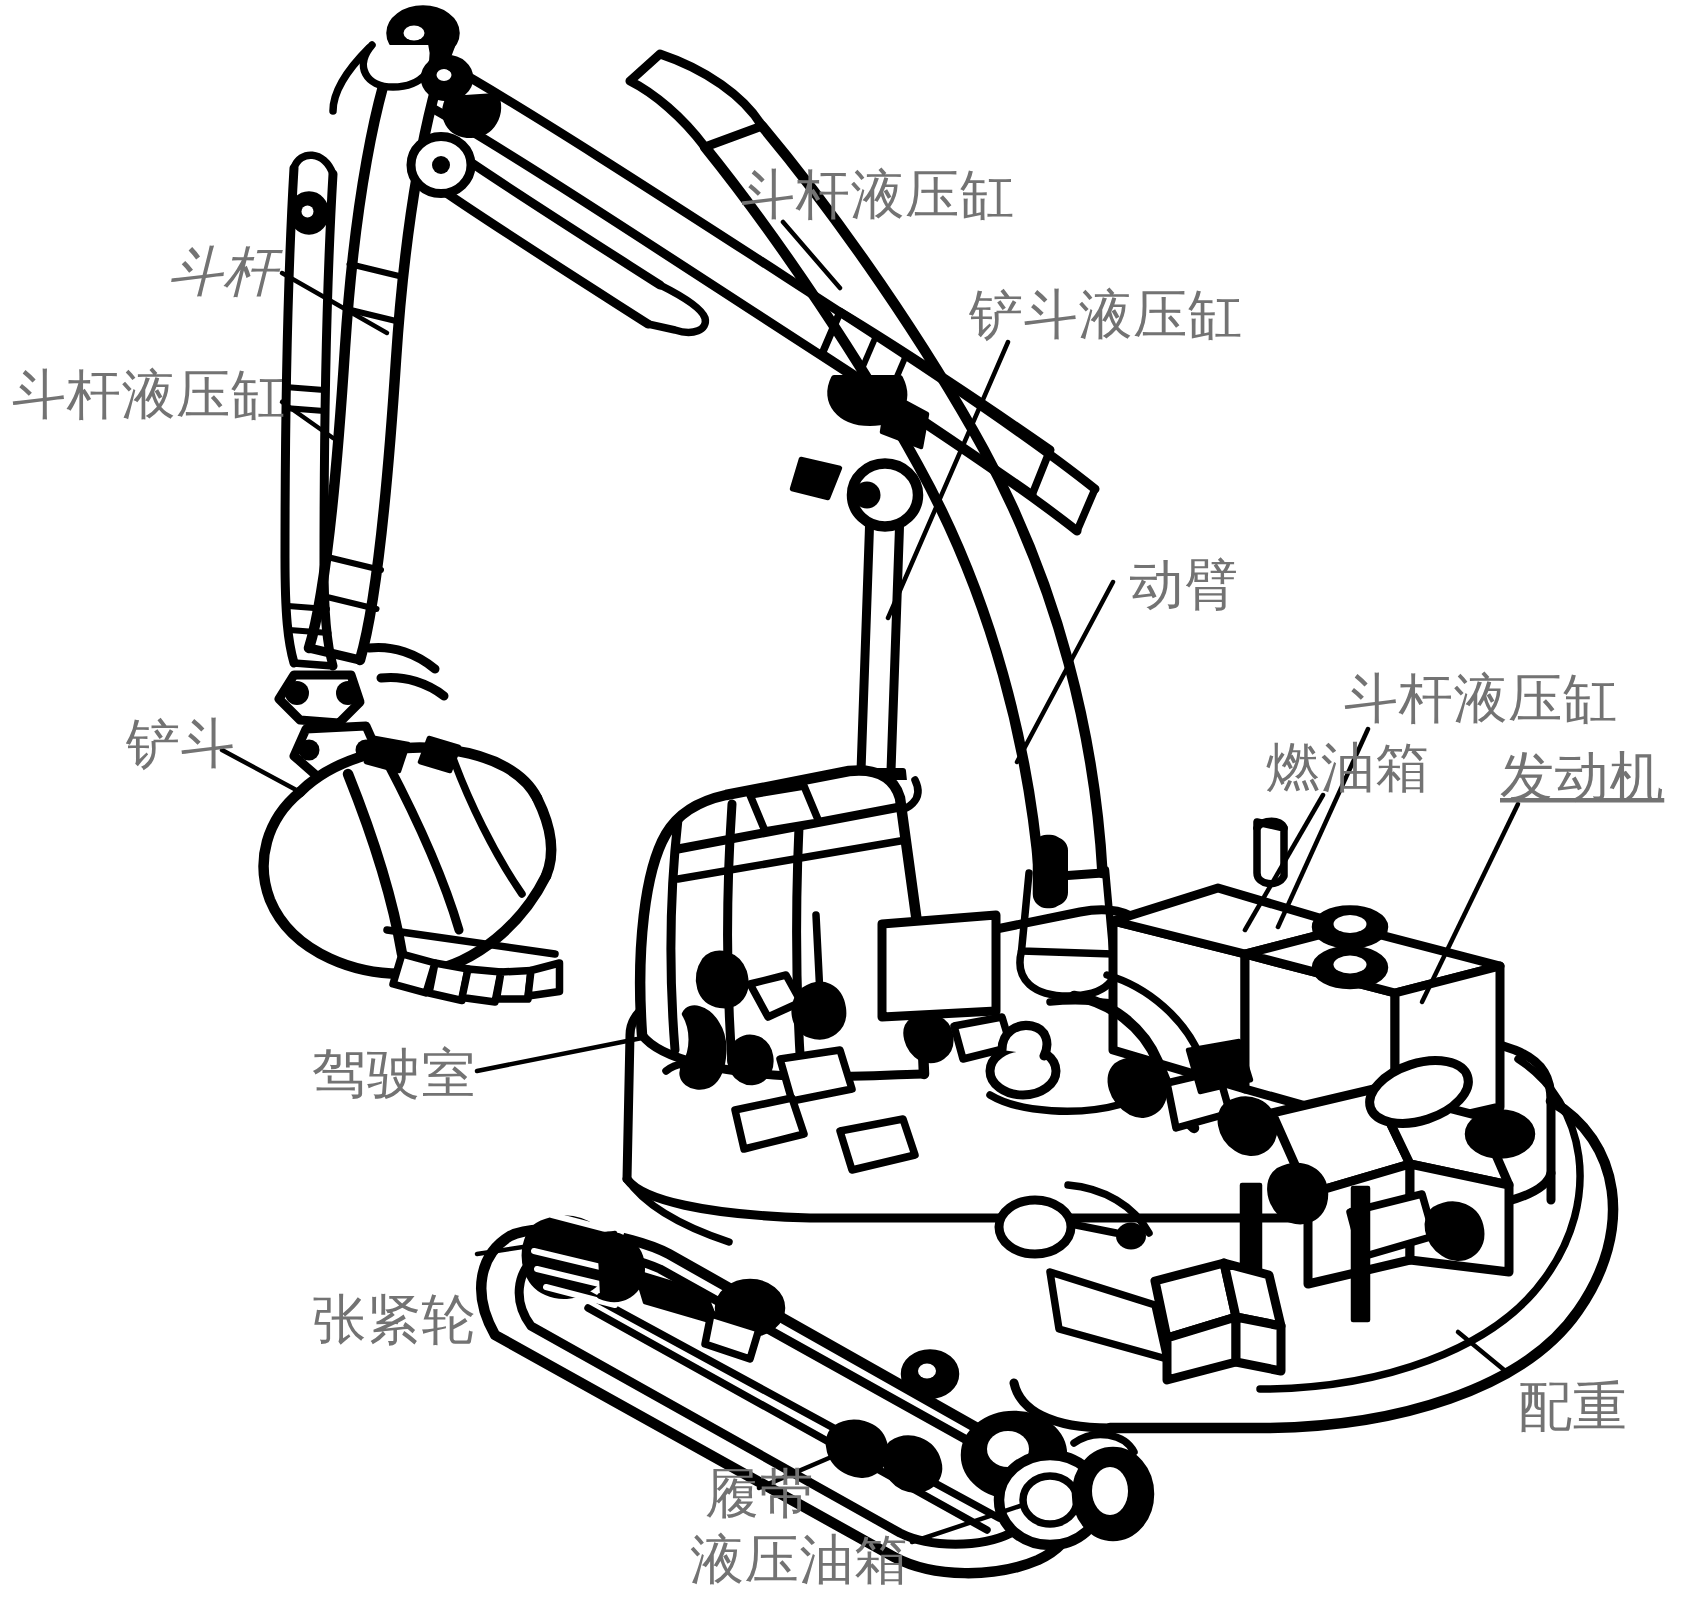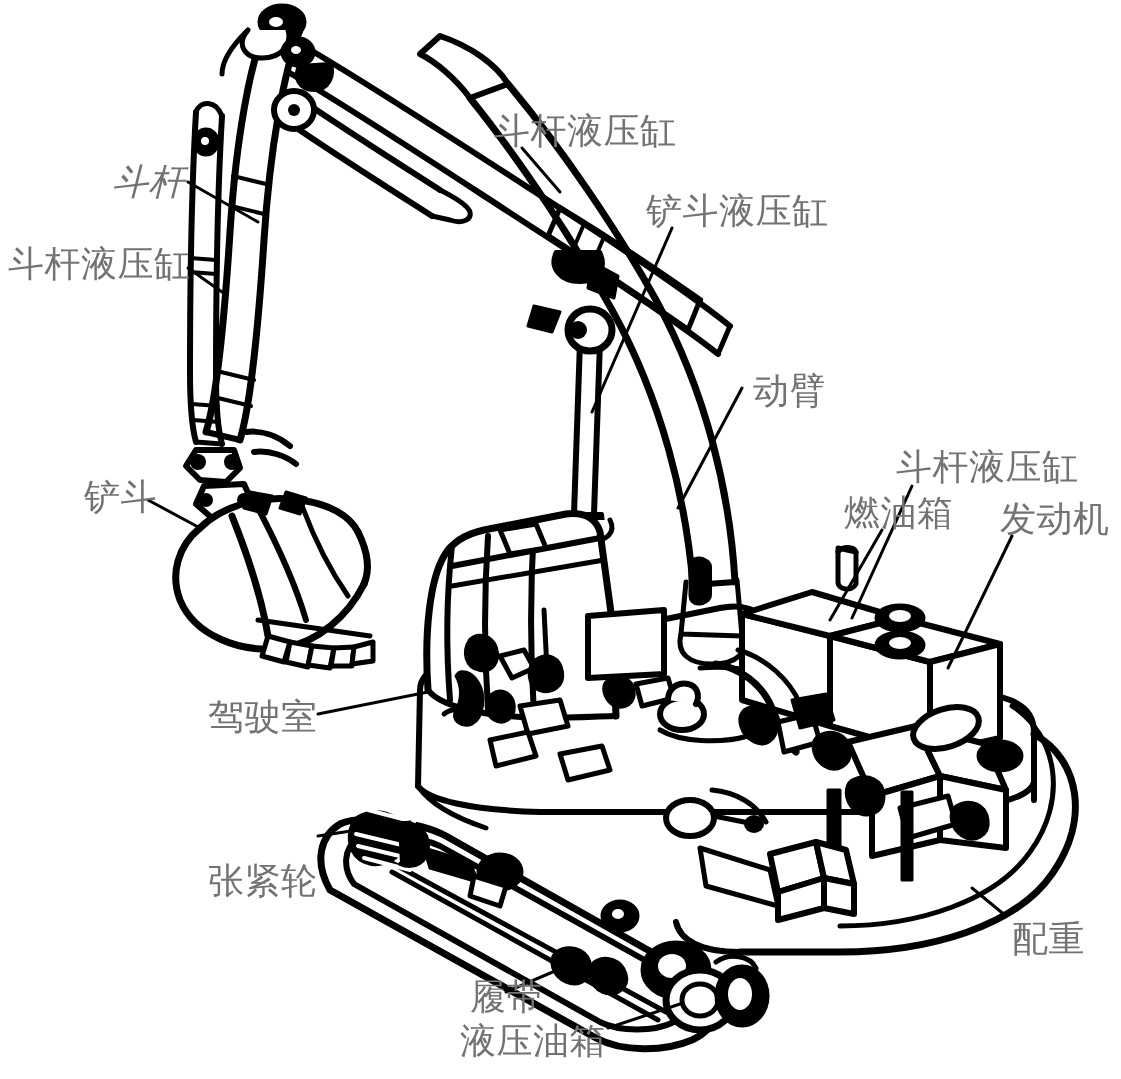--- a/index.html
+++ b/index.html
@@ -338,21 +338,21 @@
 
   <div id="label-layer">
       <div class="label" style="left: 112px; top: 163px; font-style: italic;">斗杆</div>
       <div class="label" style="left: 8px; top: 245px;">斗杆液压缸</div>
       <div class="label" style="left: 494px; top: 112px;">斗杆液压缸</div>
       <div class="label" style="left: 646px; top: 192px;">铲斗液压缸</div>
       <div class="label" style="left: 726px; top: 372px; margin-left: 27px;">动臂</div>
       <div class="label" style="left: 84px; top: 478px;">铲斗</div>
       <div class="label" style="left: 896px; top: 448px;">斗杆液压缸</div>
       <div class="label" style="left: 844px; top: 494px;">燃油箱</div>
-      <div class="label" style="left: 1000px; top: 500px;">发动机</div>
+      <div class="label" style="left: 1000px; top: 500px; text-decoration: underline;">发动机</div>
       <div class="label" style="left: 208px; top: 698px;">驾驶室</div>
       <div class="label" style="left: 208px; top: 818px; margin-top: 44px;">张紧轮</div>
       <div class="label" style="left: 1012px; top: 920px;">配重</div>
       <div class="label" style="left: 438px; top: 978px; margin-left: 32px;">履带</div>
       <div class="label" style="left: 460px; top: 1022px;">液压油箱</div>
     </div>
 
 </div>
 
 </body></html>

